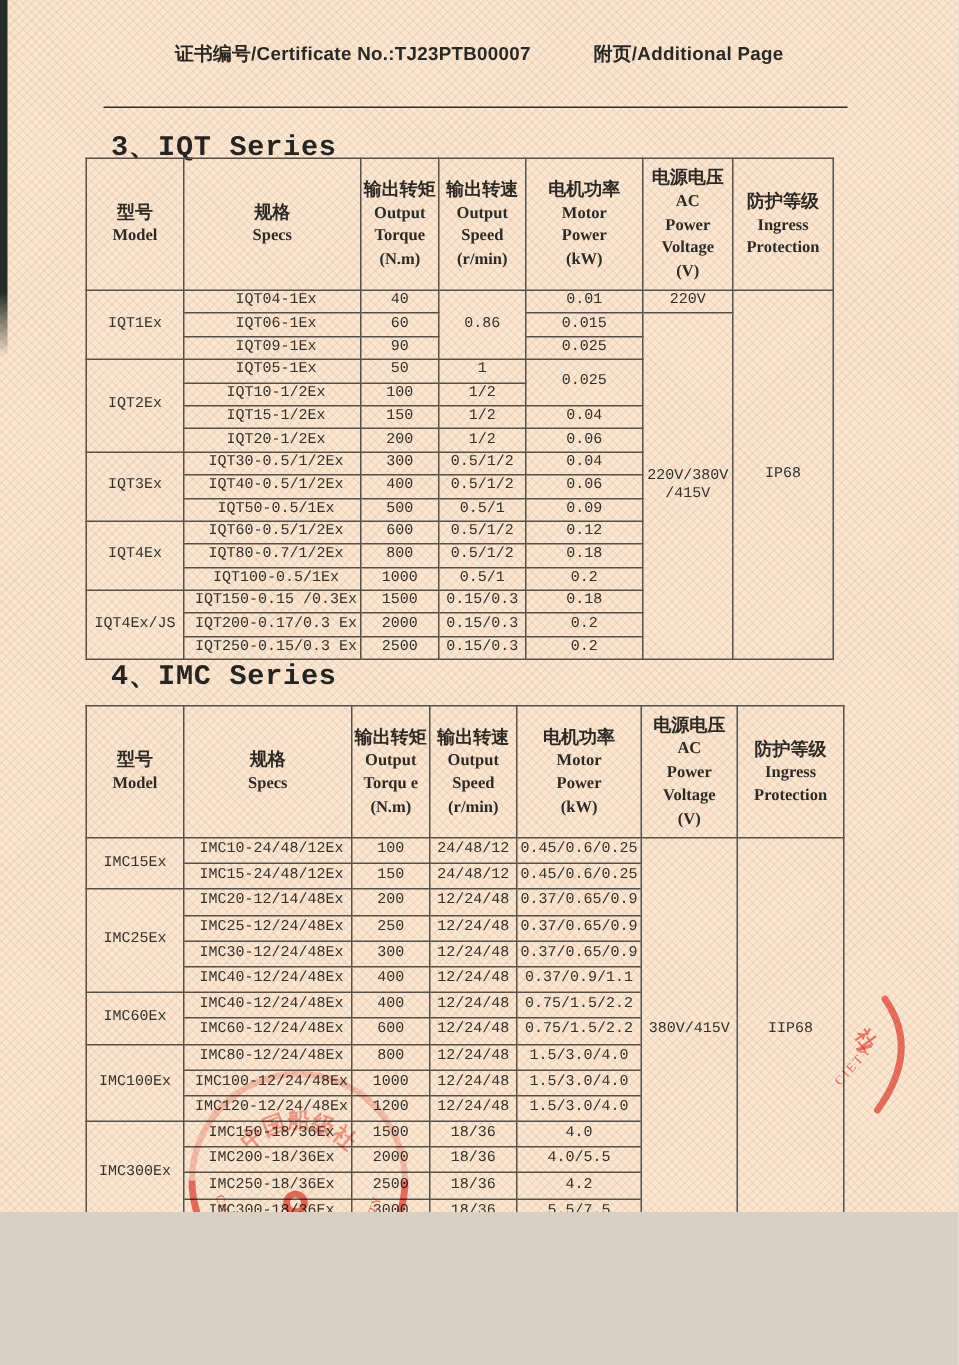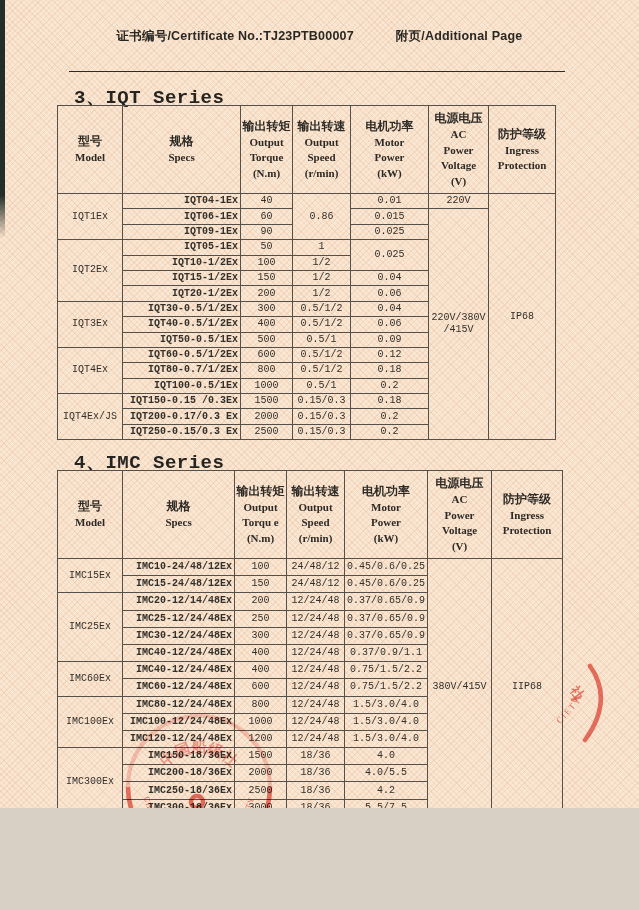--- a/index.html
+++ b/index.html
@@ -27,41 +27,41 @@
   .rule{
     position:absolute;top:71px;left:69px;width:496px;height:0;
     border-top:1.6px solid #2e2c29;
   }
   .sec-title{
     position:absolute;left:74px;
     font-family:"Liberation Mono","DejaVu Sans Mono",monospace;
     font-weight:bold;font-size:19px;color:#262420;letter-spacing:0.5px;
   }
   #sec-title-0{top:84px;}
-  #sec-title-1{top:449px;}
+  #sec-title-1{top:437px;}
   .tbl-host{position:absolute;left:57px;}
   #table-host-0{top:105px;}
   #table-host-1{top:470px;}
   table{border-collapse:collapse;table-layout:fixed;background:transparent;}
   th,td{
     border:1px solid #56504a;
     padding:0 2px;
     text-align:center;vertical-align:middle;
     overflow:hidden;
   }
   table{border:1.5px solid #3f3b36;}
   th{font-weight:bold;padding:4px 1px;}
   th .zh{font-family:"Liberation Serif","DejaVu Serif",serif;font-size:12px;line-height:17px;}
   th .en{font-family:"Liberation Serif","DejaVu Serif",serif;font-size:11px;line-height:15.5px;}
   td{
     font-family:"Liberation Mono","DejaVu Sans Mono",monospace;
     font-size:10px;line-height:12px;color:#33302b;
     white-space:nowrap;
   }
-  td.l{text-align:right;padding-left:7px;font-weight:bold;}
+  td.l{text-align:center;padding-left:7px;}
   #table-host-0 thead tr{height:85px;}
   #table-host-1 thead tr{height:87px;}
   #table-host-0 tbody tr{height:15.4px;}
   #table-host-1 tbody tr{height:17.2px;}
   .ftr{
     position:absolute;top:846px;left:0;width:100%;
     display:flex;justify-content:center;gap:14px;
     font-weight:bold;font-size:12px;color:#2a2824;
   }
   .serial{

